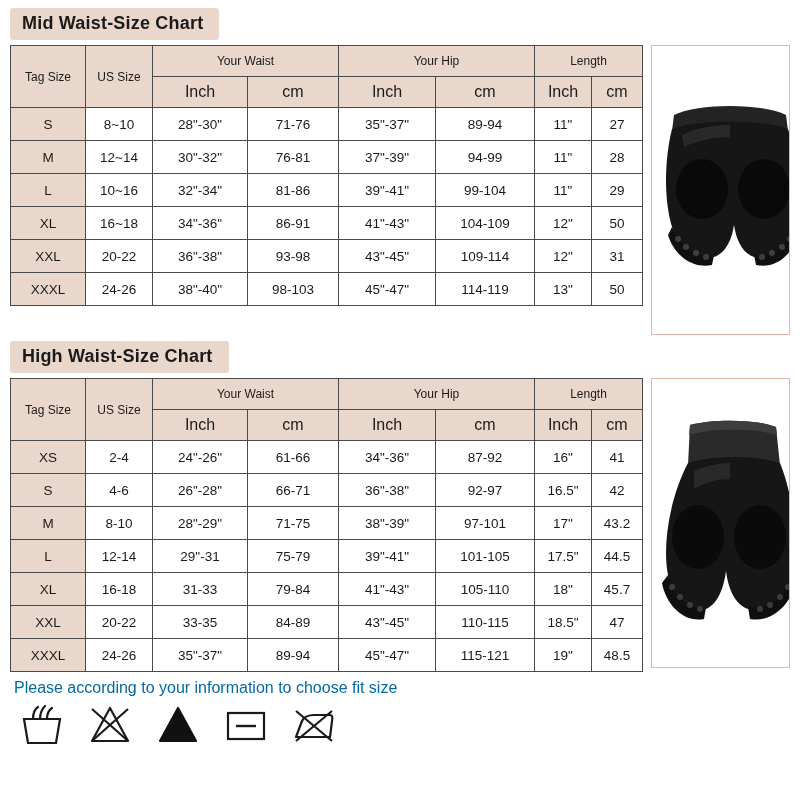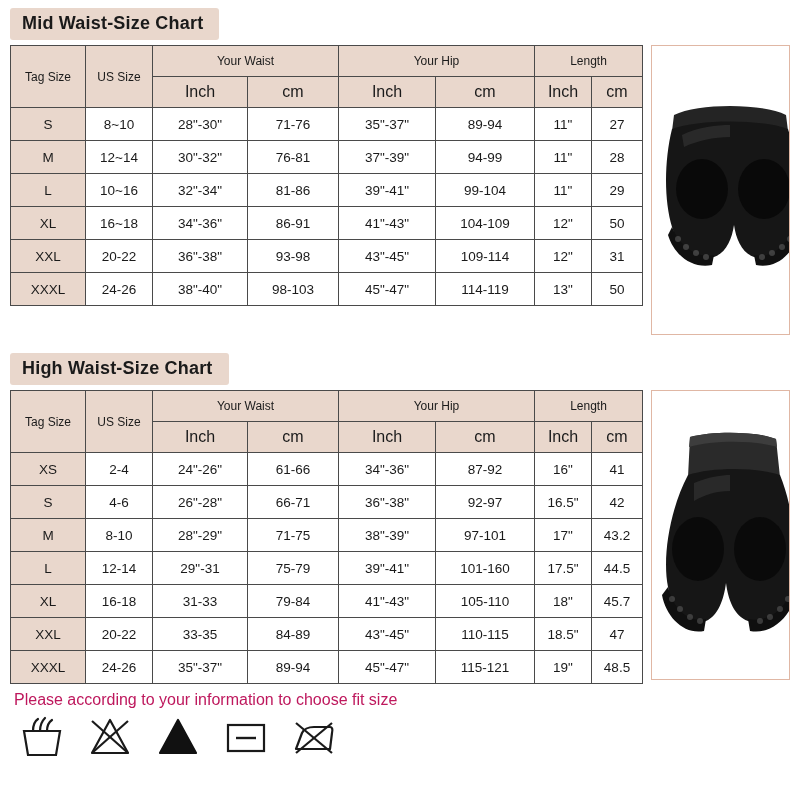--- a/index.html
+++ b/index.html
@@ -87,21 +87,21 @@
     position: relative;
     overflow: hidden;
   }
   .img-panel.mid  { width: 155px; height: 290px; }
   .img-panel.high { width: 155px; height: 290px; }
 
   .prod-svg { display: block; }
 
   
   .note {
-    color: #be185d;
+    color: #0369a1;
     font-size: 16px;
     margin-top: 7px;
     margin-left: 4px;
   }
   .care-icons {
     display: flex;
     gap: 24px;
     align-items: flex-end;
     margin-top: 6px;
     margin-left: 10px;
@@ -226,21 +226,21 @@
                 <circle cx="124" cy="146" r="3"></circle>
               <circle cx="114" cy="152" r="3"></circle>
                 <circle cx="104" cy="156" r="3"></circle>
             </g>
           </g>
         </svg>
       </div>
     </div>
   </div>
 
-  <div style="margin-top:18px;">
+  <div style="margin-top:6px;">
     <div class="section-title">High Waist-Size Chart</div>
 
     <div class="block">
       <div class="table-wrap">
         <table class="size-chart">
           <tbody>
             <tr class="row-h1">
               <td class="hdr-tint c-tag" rowspan="2">Tag Size</td>
               <td class="hdr-tint c-us" rowspan="2">US Size</td>
               <td class="hdr-tint" colspan="2">Your Waist</td>
@@ -285,21 +285,21 @@
               <td>97-101</td>
               <td>17"</td>
               <td>43.2</td>
             </tr>
             <tr class="row-d">
               <td class="sidecell">L</td>
               <td>12-14</td>
               <td>29"-31</td>
               <td>75-79</td>
               <td>39"-41"</td>
-              <td>101-160</td>
+              <td>101-105</td>
               <td>17.5"</td>
               <td>44.5</td>
             </tr>
             <tr class="row-d">
               <td class="sidecell">XL</td>
               <td>16-18</td>
               <td>31-33</td>
               <td>79-84</td>
               <td>41"-43"</td>
               <td>105-110</td>

